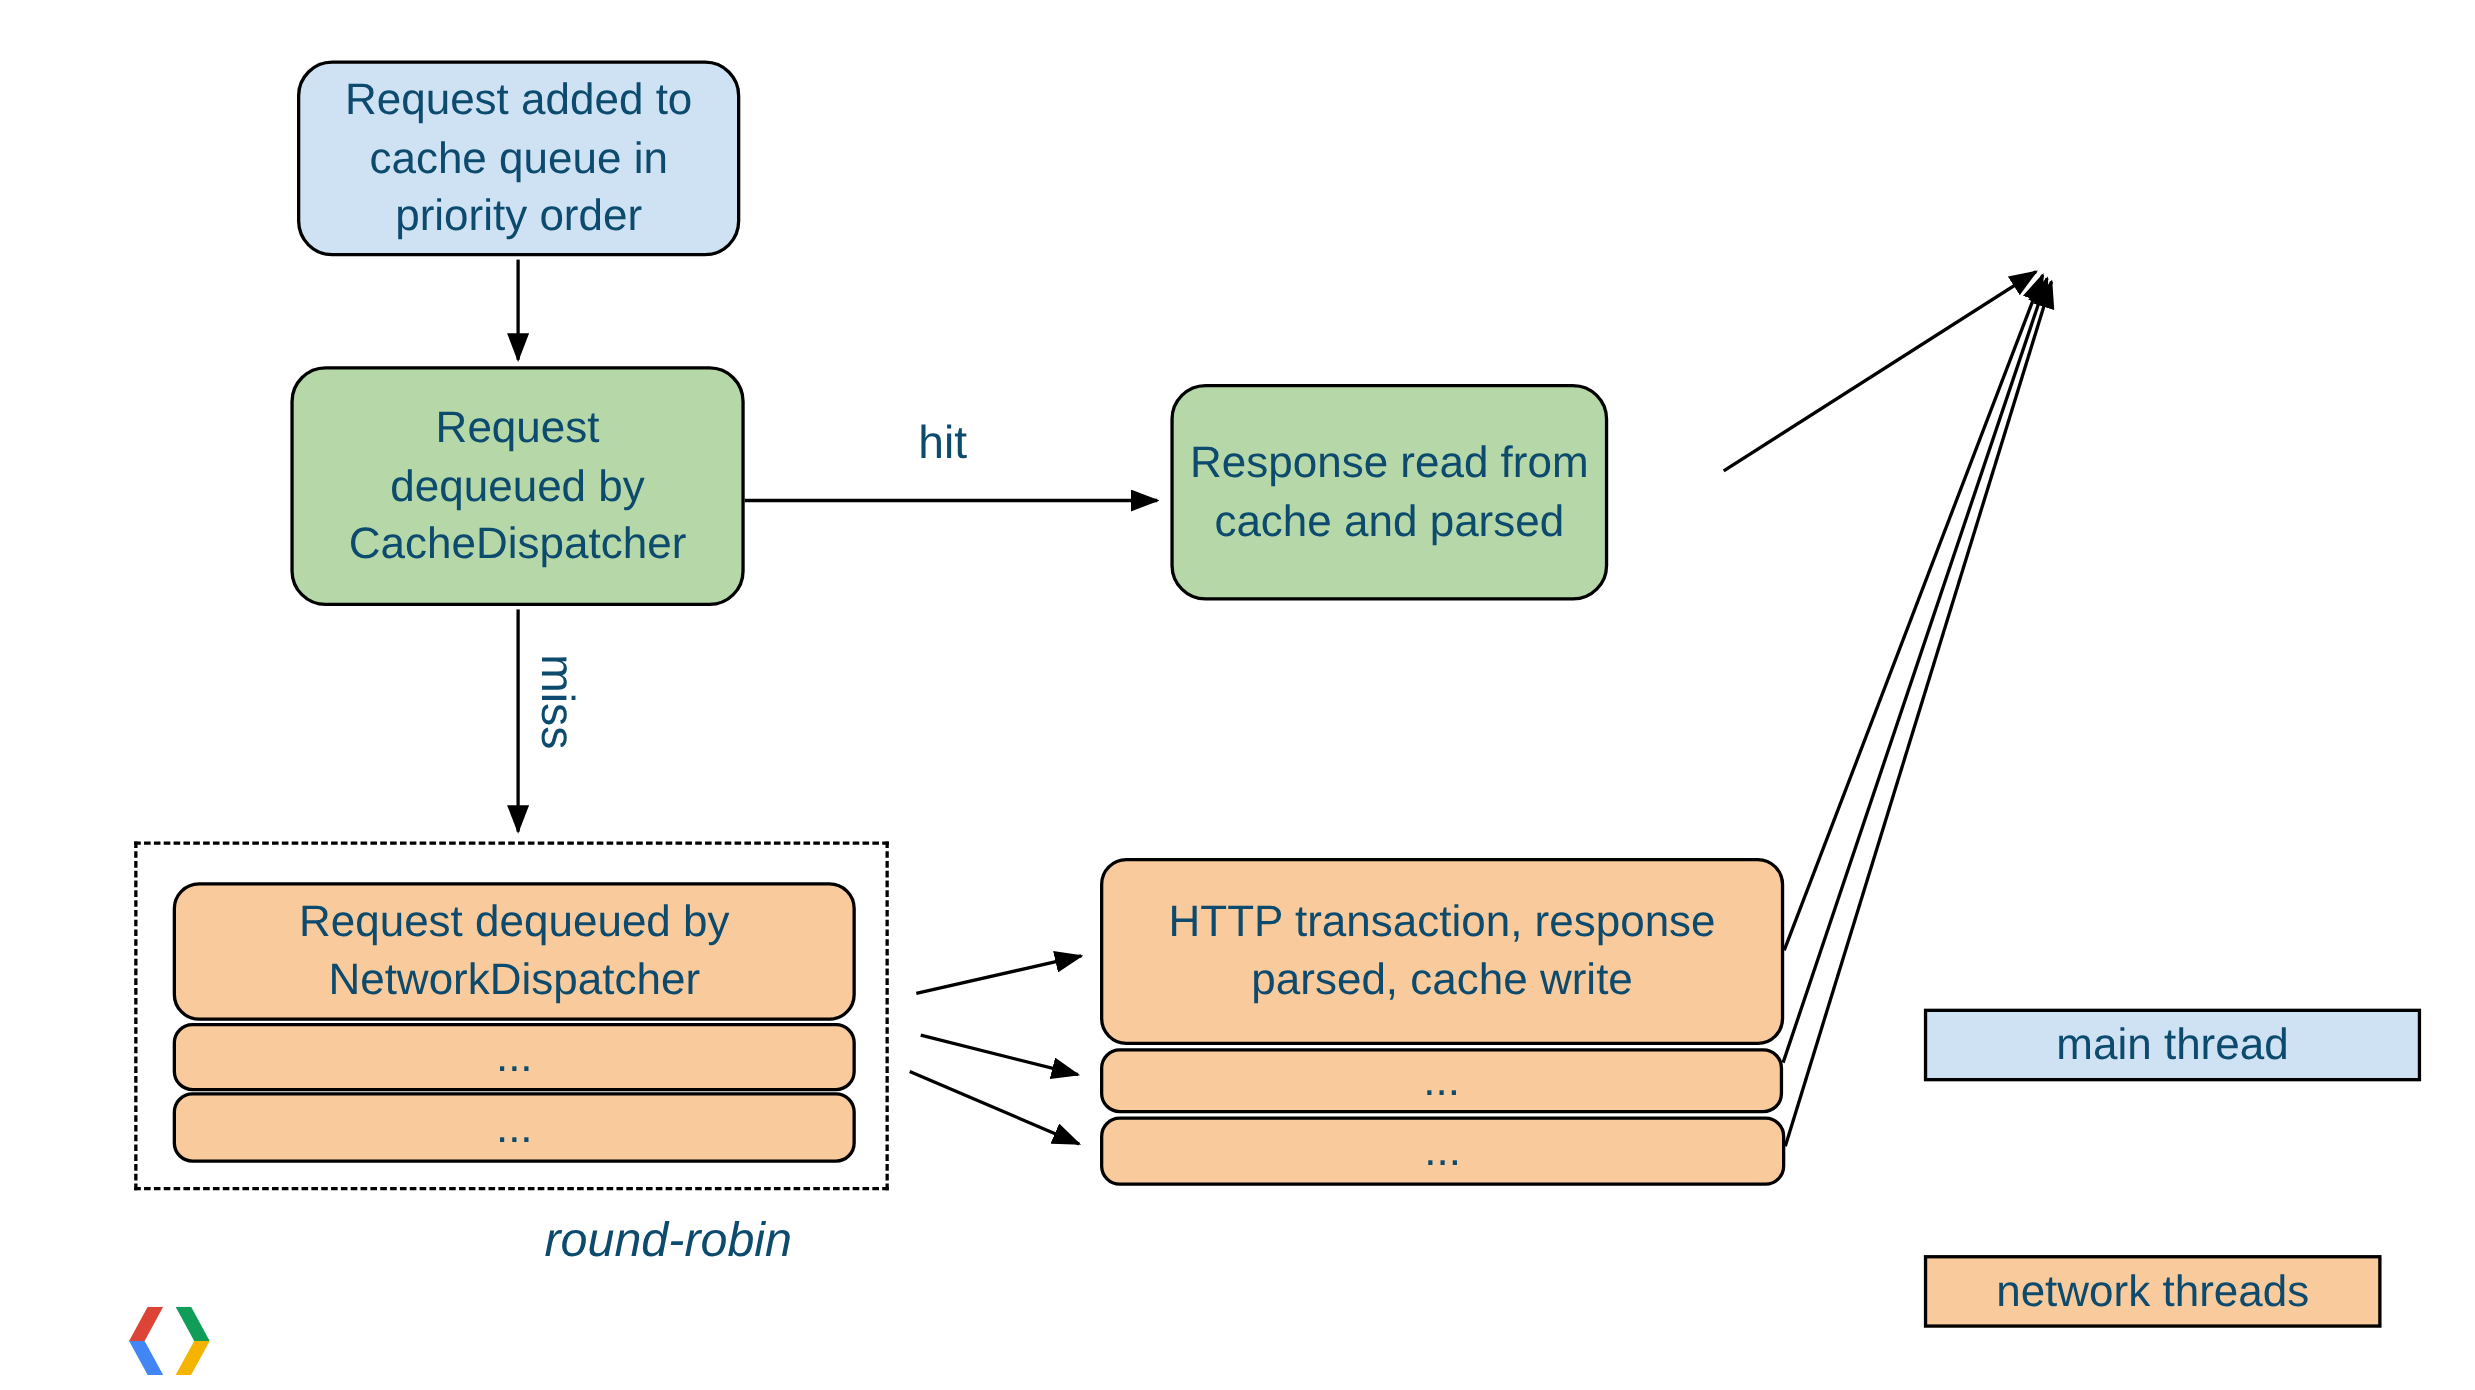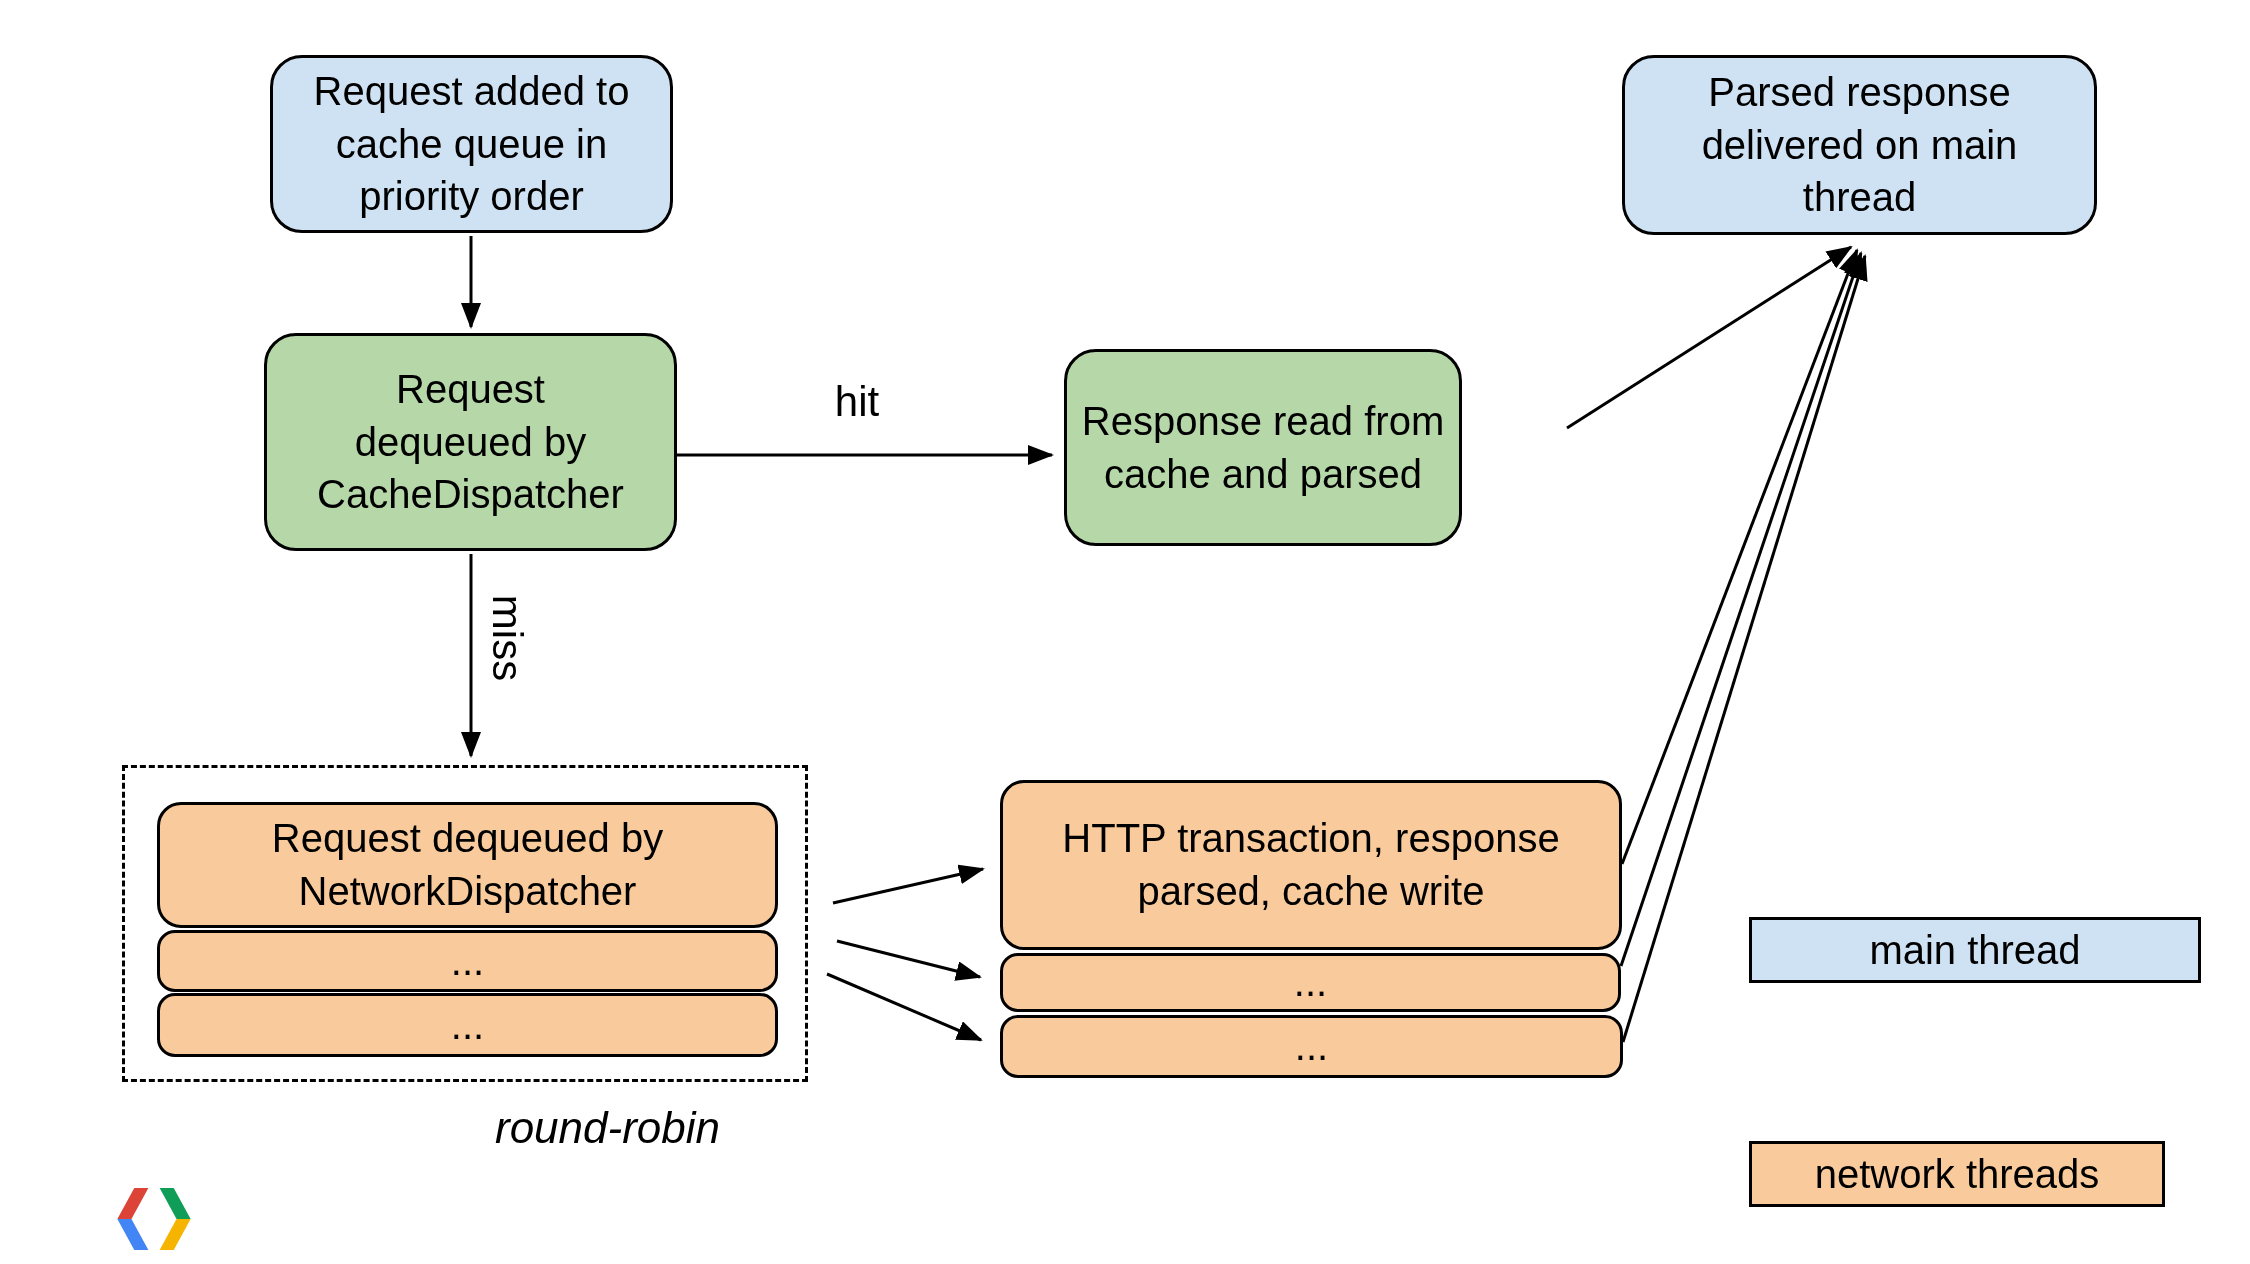--- a/index.html
+++ b/index.html
@@ -1,18 +1,18 @@
 <!DOCTYPE html>
 <html><head>
 <meta charset="utf-8">
 <style>
   html,body{margin:0;padding:0;background:#ffffff;}
   .canvas{
     position:relative;width:2250px;height:1264px;background:#ffffff;
-    font-family:"Liberation Sans","DejaVu Sans",sans-serif;color:#000000;overflow:hidden;
+    font-family:"Liberation Sans","DejaVu Sans",sans-serif;color:#0c4a6e;overflow:hidden;
   }
   .edges{position:absolute;left:0;top:0;width:2250px;height:1264px;}
   .node{
     position:absolute;display:flex;align-items:center;justify-content:center;
     text-align:center;border:3px solid #000;font-size:40px;line-height:1.32;
     box-sizing:border-box;
   }
   .node span{white-space:pre-line;}
   .r-big{border-radius:32px;}
   .r-med{border-radius:24px;}
@@ -65,25 +65,20 @@
     <span>Request
 dequeued by
 CacheDispatcher</span>
   </div>
 
   <div class="node fill-cache r-big" style="left:1064px;top:349px;width:398px;height:197px;">
     <span>Response read from
 cache and parsed</span>
   </div>
 
-  <div class="node fill-main r-big" style="left:1622px;top:55px;width:475px;height:180px;">
-    <span>Parsed response
-delivered on main
-thread</span>
-  </div>
 
   <div class="dashed-box" style="left:122px;top:765px;width:686px;height:317px;"></div>
 
   <div class="node fill-network r-med" style="left:157px;top:802px;width:621px;height:126px;">
     <span>Request dequeued by
 NetworkDispatcher</span>
   </div>
   <div class="node fill-network r-small" style="left:157px;top:930px;width:621px;height:62px;">
     <span>...</span>
   </div>

